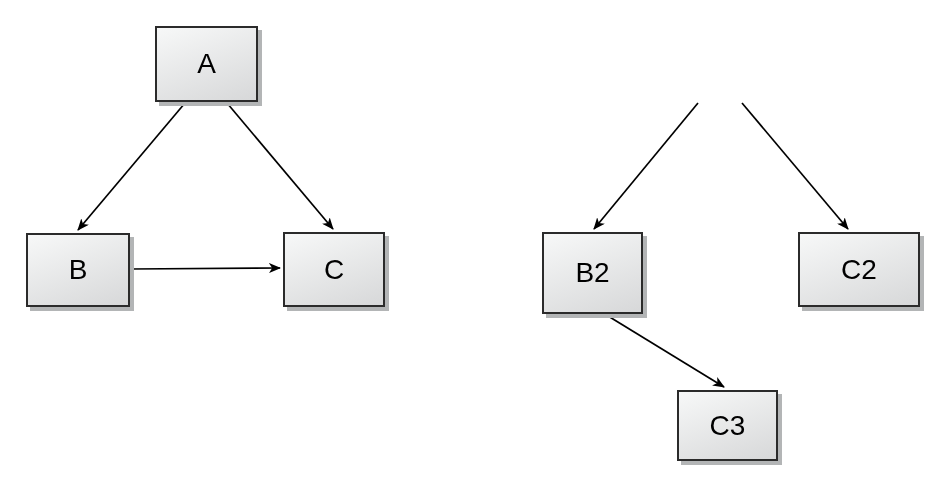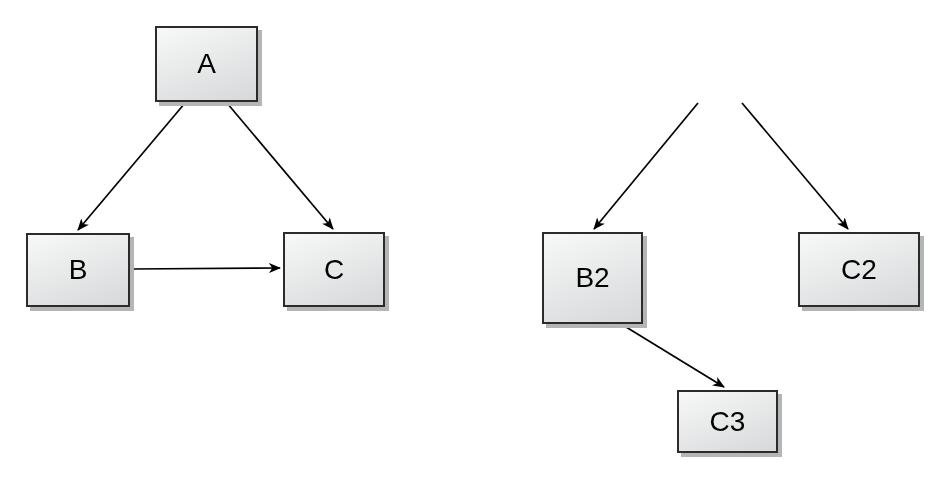--- a/index.html
+++ b/index.html
@@ -60,22 +60,22 @@
   </svg>
 <div class="node" style="left: 155px; top: 26px; width: 103px; height: 76px;">
       <span class="node-label">A</span>
     </div>
     <div class="node" style="left: 26px; top: 233px; width: 104px; height: 74px;">
       <span class="node-label">B</span>
     </div>
     <div class="node" style="left: 283px; top: 232px; width: 102px; height: 75px;">
       <span class="node-label">C</span>
     </div>
-    <div class="node" style="left: 542px; top: 232px; width: 101px; height: 92px; text-align: center;">
+    <div class="node" style="left: 542px; top: 232px; width: 101px; height: 82px; text-align: center;">
       <span class="node-label">B2</span>
     </div>
     <div class="node" style="left: 798px; top: 232px; width: 122px; height: 75px;">
       <span class="node-label">C2</span>
     </div>
-    <div class="node" style="left: 677px; top: 390px; width: 101px; height: 63px;">
+    <div class="node" style="left: 677px; top: 390px; width: 101px; height: 71px;">
       <span class="node-label">C3</span>
     </div>
   </div>
 
 </body></html>

